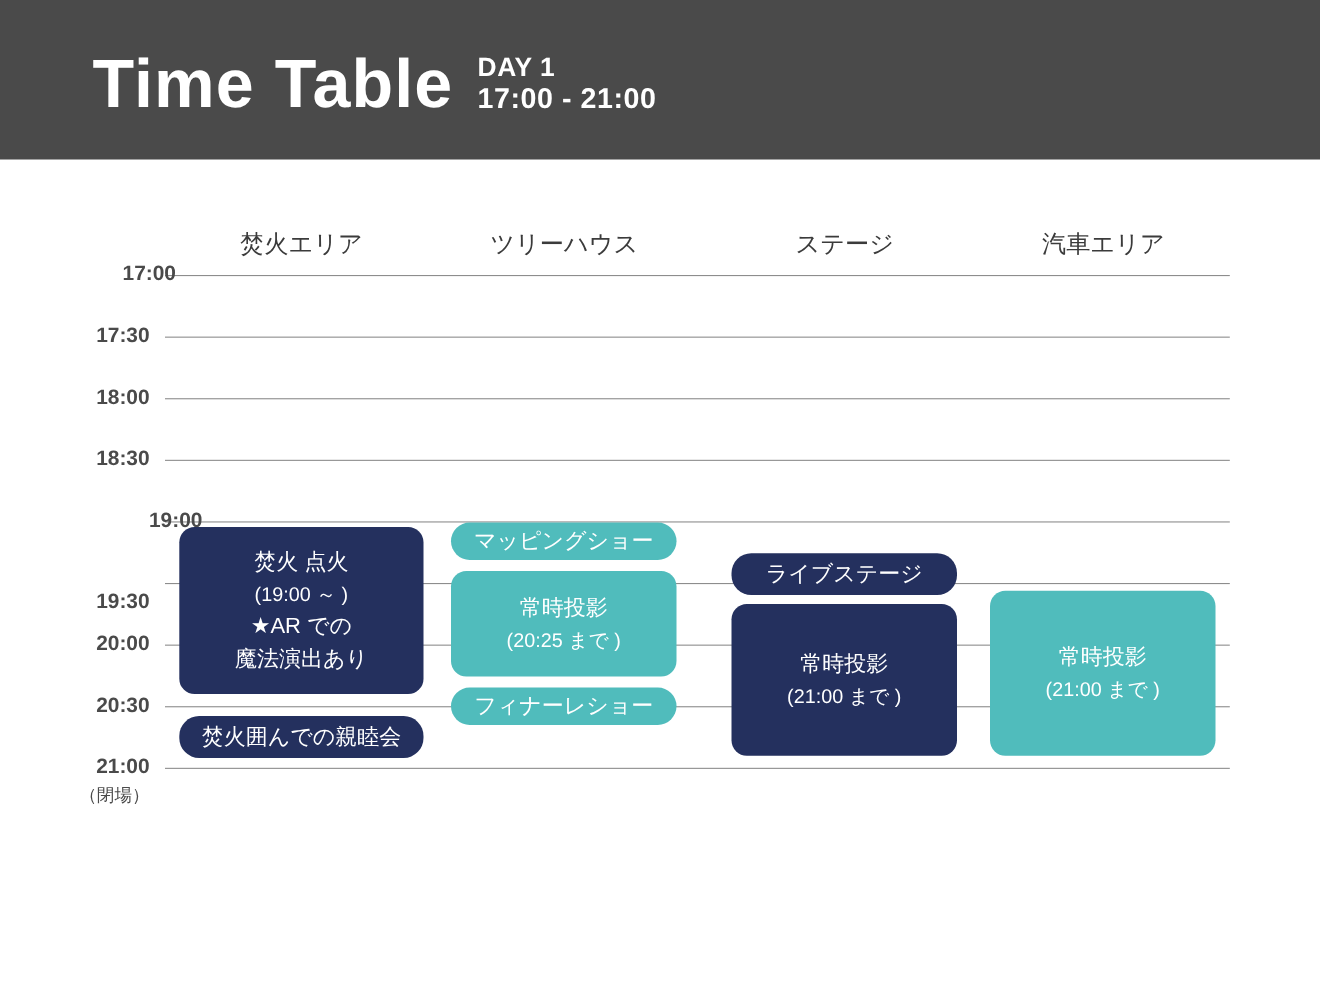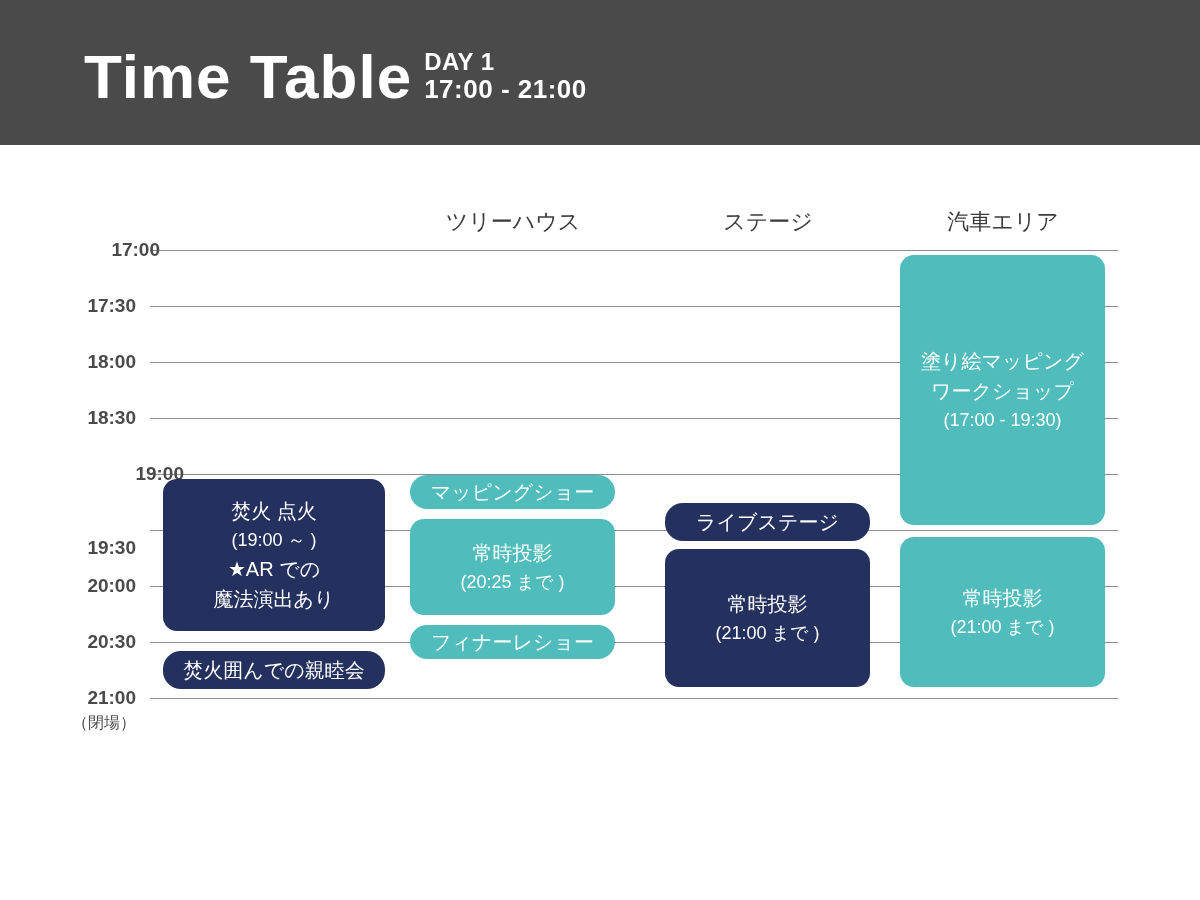--- a/index.html
+++ b/index.html
@@ -23,21 +23,21 @@
     width: 1200px;
     height: 145px;
     background: #4a4a4a;
   }
   .header-inner {
     position: absolute;
     left: 84px;
     top: 44px;
     display: flex;
     align-items: flex-end;
-    gap: 12px;
+    gap: 22px;
   }
   .header-title {
     color: #ffffff;
     font-size: 62px;
     font-weight: 700;
     letter-spacing: 1px;
     line-height: 66px;
     white-space: nowrap;
   }
   .header-sub {
@@ -137,20 +137,21 @@
     <div class="header-title">Time Table</div>
     <div class="header-sub">
       <div class="day">DAY 1</div>
       <div class="range">17:00 - 21:00</div>
     </div>
   </div>
 </div>
 
 <div class="chart">
 
+  <div class="col-head" style="left:152px;width:244px;">焚火エリア</div>
   <div class="col-head" style="left:400px;width:226px;">ツリーハウス</div>
   <div class="col-head" style="left:655px;width:226px;">ステージ</div>
   <div class="col-head" style="left:890px;width:226px;">汽車エリア</div>
 
   <div class="gridline" style="top:105px;"></div>
   <div class="gridline" style="top:161px;"></div>
   <div class="gridline" style="top:217px;"></div>
   <div class="gridline" style="top:273px;"></div>
   <div class="gridline" style="top:329px;"></div>
   <div class="gridline" style="top:385px;"></div>
@@ -195,24 +196,19 @@
 
   <div class="block navy pill" style="left:665px; top:358px; width:205px; height:38px;">
     <span class="line main">ライブステージ</span>
   </div>
 
   <div class="block navy" style="left:665px; top:404px; width:205px; height:138px;">
     <span class="line main">常時投影</span>
     <span class="line sub">(21:00 まで )</span>
   </div>
 
-  <div class="block teal" style="left:900px; top:110px; width:205px; height:270px;">
-    <span class="line main">塗り絵マッピング</span>
-    <span class="line main">ワークショップ</span>
-    <span class="line sub">(17:00 - 19:30)</span>
-  </div>
 
   <div class="block teal" style="left:900px; top:392px; width:205px; height:150px;">
     <span class="line main">常時投影</span>
     <span class="line sub">(21:00 まで )</span>
   </div>
 
 </div>
 
 </body></html>

